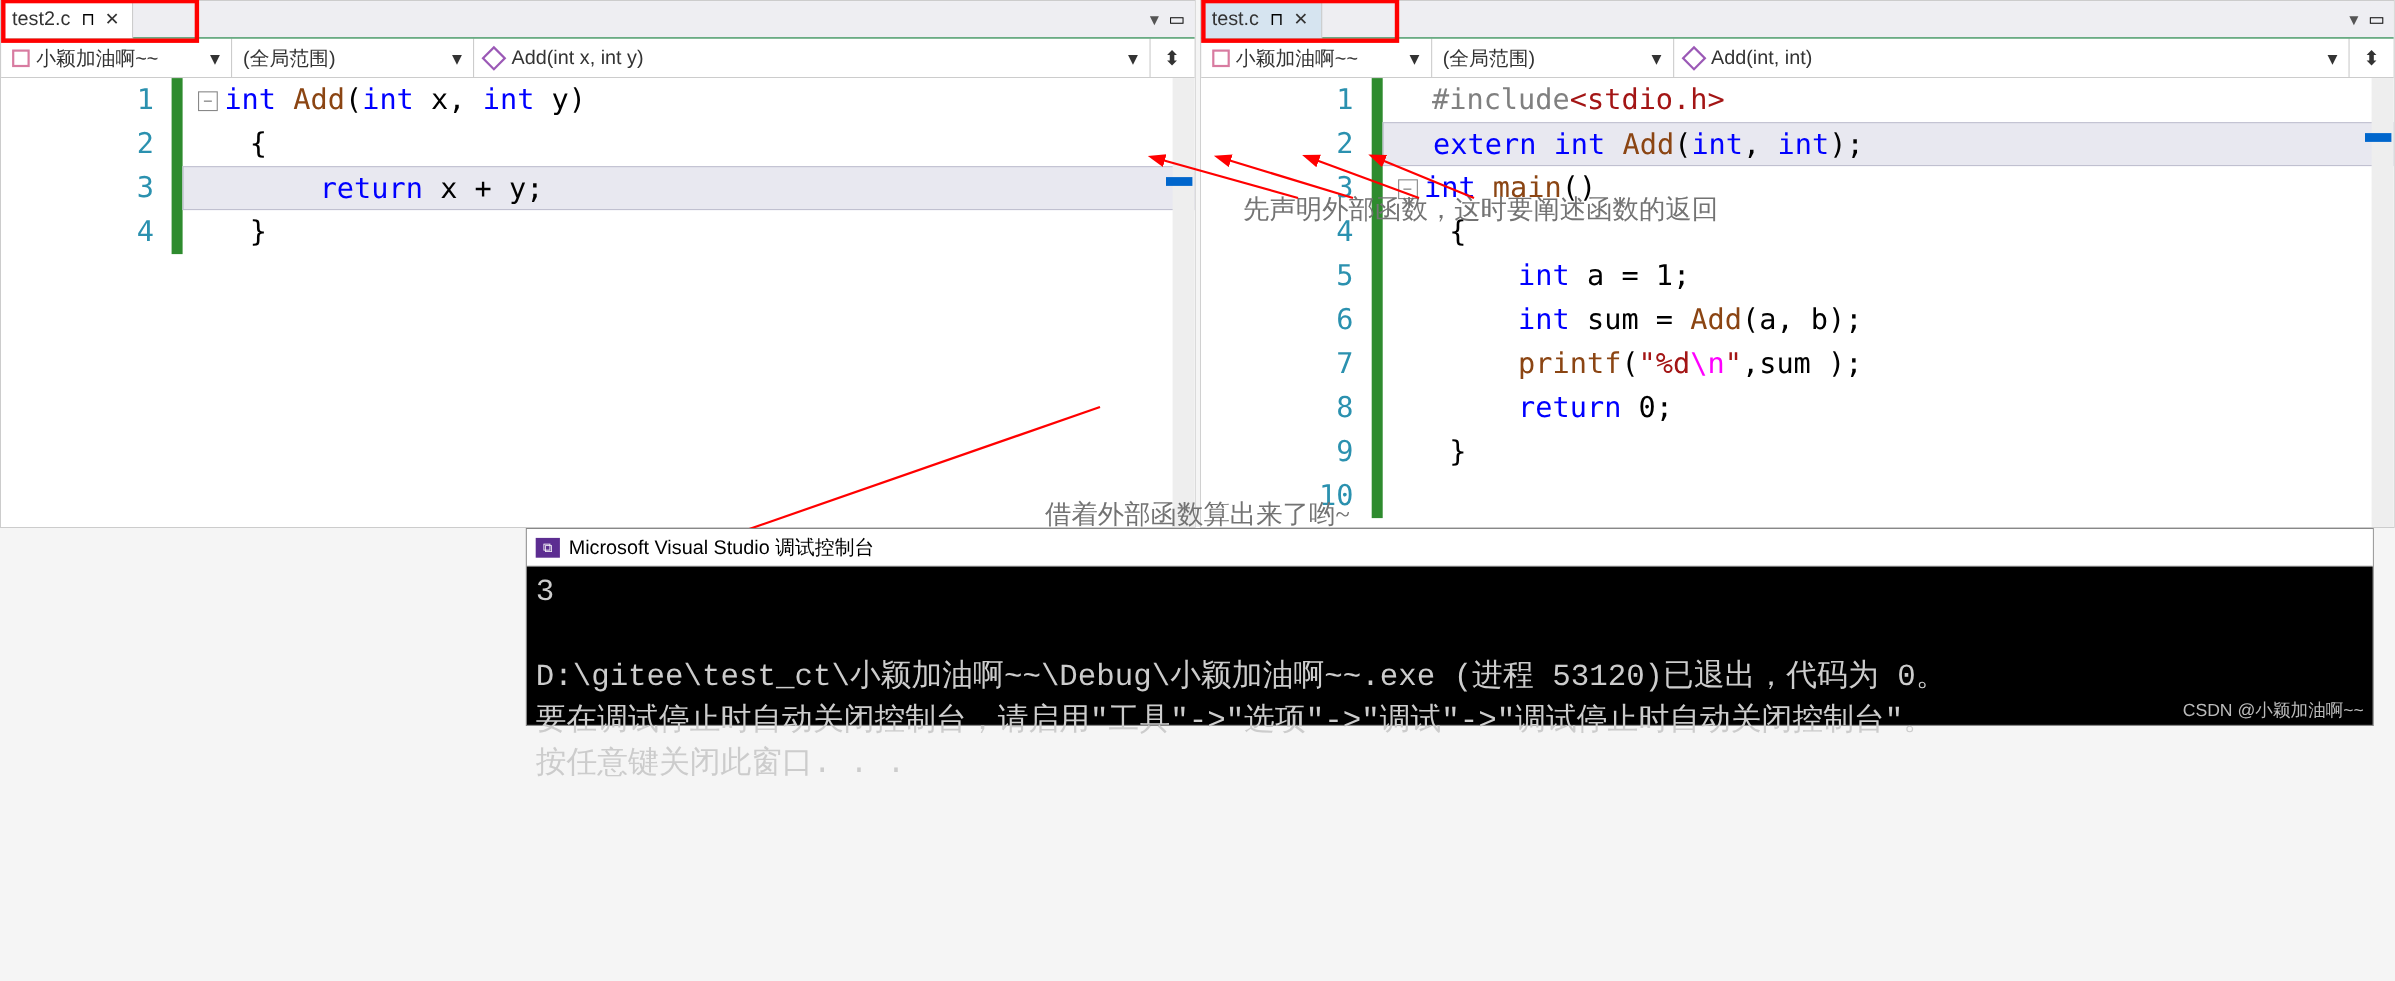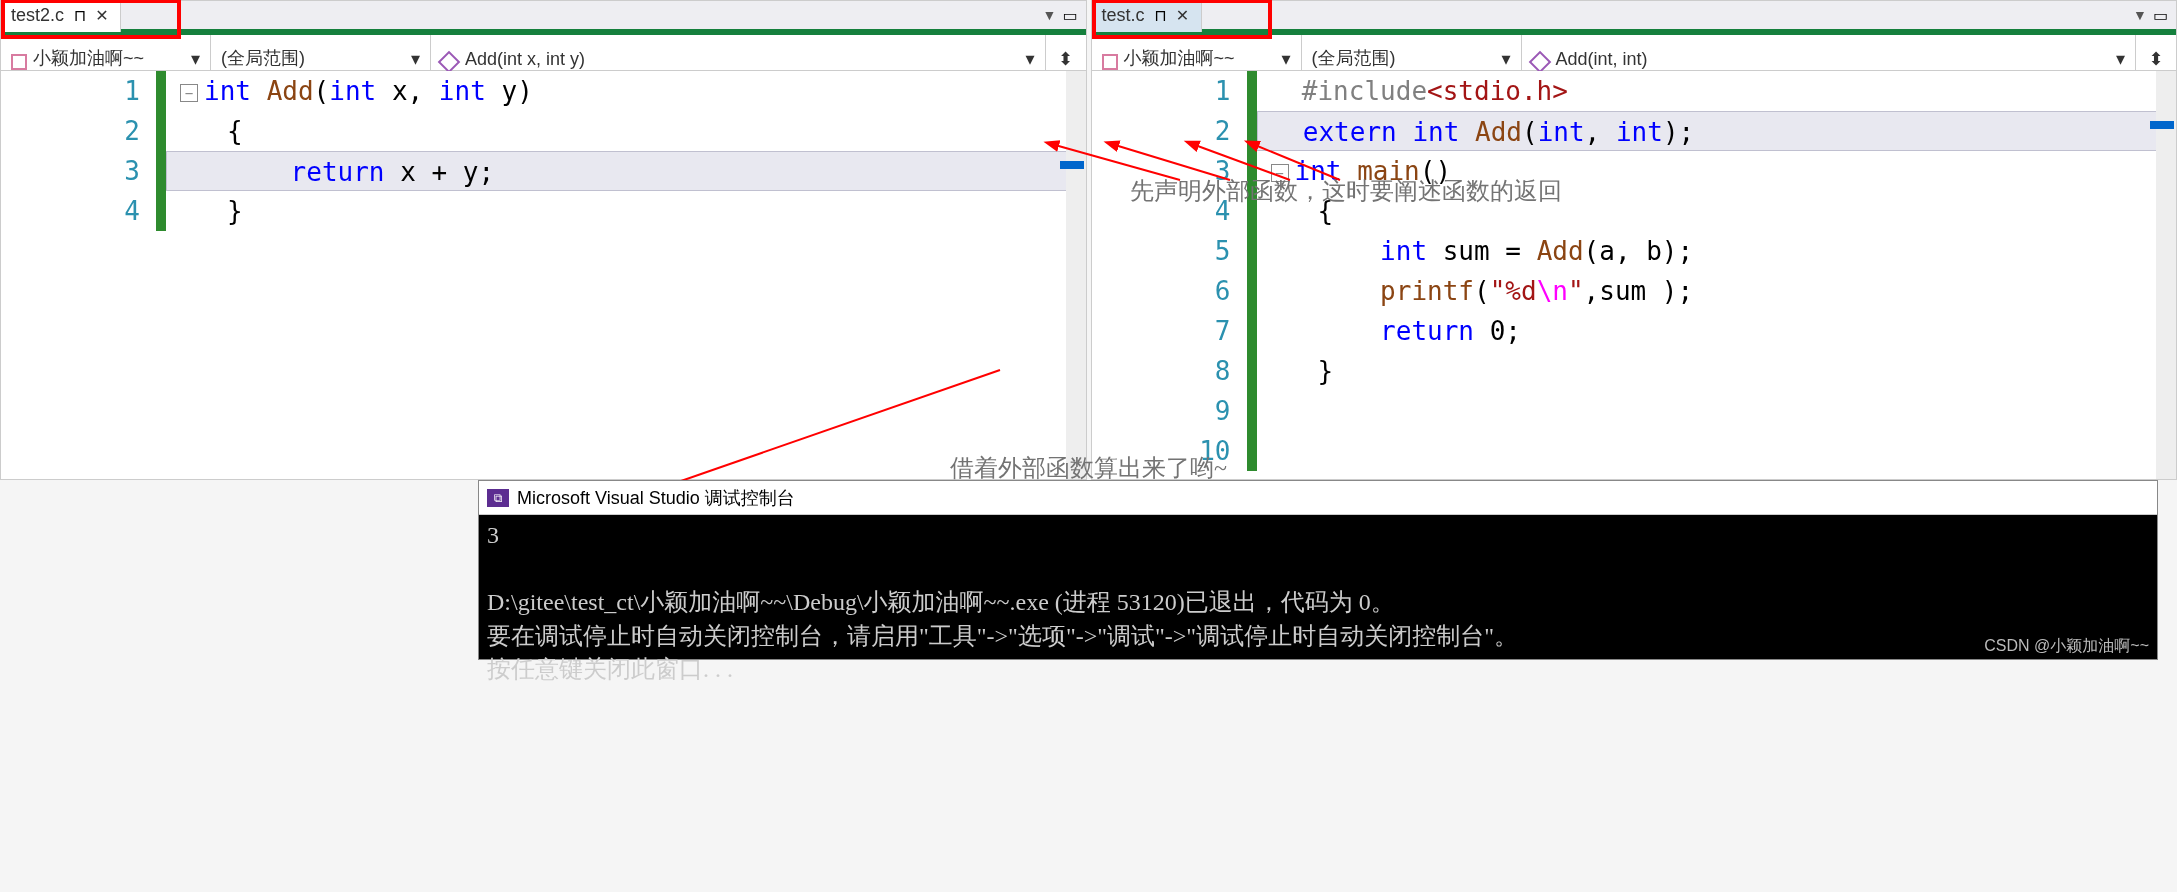--- a/index.html
+++ b/index.html
@@ -2,34 +2,34 @@
 <html><head>
 <meta charset="utf-8">
 <style>
 * { margin: 0; padding: 0; box-sizing: border-box; }
 body { font-family: "Microsoft YaHei", sans-serif; background: #f5f5f5; width: 2177px; height: 892px; position: relative; overflow: hidden; }
 
 .ide-container { display: flex; width: 100%; height: 480px; }
 .pane { flex: 1; background: #fff; border: 1px solid #ccc; display: flex; flex-direction: column; position: relative; }
 .pane-left { margin-right: 4px; }
 
-.tab-bar { height: 34px; background: #eeeef2; display: flex; align-items: center; border-bottom: 6px solid #15803d; position: relative; }
+.tab-bar { height: 34px; background: #eeeef2; display: flex; align-items: center; border-bottom: 1px solid #15803d; position: relative; }
 .tab { display: flex; align-items: center; height: 34px; padding: 0 10px; background: #fff; border-right: 1px solid #ccc; }
 .tab-name { font-size: 18px; color: #333; margin-right: 8px; }
 .pin-icon { width: 16px; height: 16px; margin-right: 6px; display: inline-flex; align-items: center; justify-content: center; }
 .close-icon { width: 16px; height: 16px; display: inline-flex; align-items: center; justify-content: center; font-size: 16px; color: #333; cursor: pointer; }
 .tab-hl { position: absolute; border: 4px solid #ff0000; top: -2px; left: 0; height: 40px; }
 .tab-hl-left { width: 180px; }
 .tab-hl-right { width: 180px; }
 
 .tab-right-controls { margin-left: auto; display: flex; align-items: center; gap: 6px; padding-right: 8px; }
 .dropdown-icon { font-size: 14px; color: #555; }
 
 .nav-bar { height: 36px; display: flex; border-bottom: 1px solid #ccc; }
-.nav-item { display: flex; align-items: flex-end; padding: 0 10px; border-right: 1px solid #ccc; font-size: 18px; color: #333; }
+.nav-item { display: flex; align-items: center; padding: 0 10px; border-right: 1px solid #ccc; font-size: 18px; color: #333; }
 .nav-project { width: 210px; }
 .nav-scope { flex: 0 0 auto; width: 220px; justify-content: center; }
 .nav-func { flex: 1; }
 .nav-split { width: 40px; justify-content: center; border-right: none; }
 
 .editor-area { flex: 1; display: flex; background: #fff; position: relative; }
 .gutter { width: 155px; background: #fff; text-align: right; padding-right: 16px; font-family: Consolas, monospace; font-size: 26px; color: #2b91af; }
 .gutter-line { height: 40px; line-height: 40px; }
 .change-bar { width: 10px; background: #fff; }
 .change-mark { background: #2e8b2e; width: 10px; }
@@ -50,21 +50,21 @@
 .scroll-marker { position: absolute; right: 2px; width: 24px; height: 8px; background: #0066cc; }
 
 
 .annotation { position: absolute; color: #737373; font-size: 24px; font-family: "Microsoft YaHei"; line-height: 1.4; pointer-events: none; }
 .arrow-svg { position: absolute; pointer-events: none; }
 
 
 .console-window { position: absolute; left: 478px; top: 480px; width: 1680px; height: 180px; background: #fff; border: 1px solid #888; }
 .console-title { height: 34px; display: flex; align-items: center; padding: 0 8px; background: #fff; border-bottom: 1px solid #ccc; font-size: 18px; }
 .console-icon { width: 22px; height: 18px; background: #5c2d91; margin-right: 8px; display: inline-flex; align-items: center; justify-content: center; color: #fff; font-size: 12px; }
-.console-body { background: #000; color: #ccc; font-family: Liberation Serif, serif; font-size: 24px; padding: 4px 8px; height: calc(100% - 34px); white-space: pre; line-height: 1.4; }
+.console-body { background: #000; color: #ccc; font-family: Liberation Mono, monospace; font-size: 28px; padding: 4px 8px; height: calc(100% - 34px); white-space: pre; line-height: 1.4; }
 
 .watermark { position: absolute; right: 28px; bottom: 235px; font-size: 16px; color: #bbb; }
 
 .cube-icon { display: inline-block; width: 16px; height: 16px; transform: rotate(45deg); border: 2px solid #9b59b6; margin-right: 8px; }
 .plus-icon { display: inline-block; width: 16px; height: 16px; border: 2px solid #d87ba0; position: relative; margin-right: 6px; }
 </style>
 </head>
 <body>
 
 <div class="ide-container">
@@ -165,20 +165,21 @@
         <div class="gutter-line">10</div>
       </div>
       <div class="change-bar">
         <div class="change-mark" style="height:400px"></div>
       </div>
       <div class="code-area">
         <div class="code-line">  <span class="inc">#include</span><span class="inc-path">&lt;stdio.h&gt;</span></div>
         <div class="code-line sel-line">  <span class="kw">extern</span> <span class="kw">int</span> <span class="func">Add</span>(<span class="kw">int</span>, <span class="kw">int</span>);</div>
         <div class="code-line"><span class="fold-icon">−</span><span class="kw">int</span> <span class="func">main</span>()</div>
         <div class="code-line">   <span>{</span></div>
+        <div class="code-line">       <span class="kw">int</span><span> a = 1;</span></div>
         <div class="code-line">       <span class="kw">int</span><span> sum = </span><span class="func">Add</span><span>(a, b);</span></div>
         <div class="code-line">       <span class="func">printf</span>(<span class="str">"</span><span class="str">%d</span><span class="esc">\n</span><span class="str">"</span><span>,sum );</span></div>
         <div class="code-line">       <span class="kw">return</span><span> 0;</span></div>
         <div class="code-line">   <span>}</span></div>
       </div>
       <div class="scroll-right">
         <div class="scroll-marker" style="top:50px"></div>
       </div>
     </div>
   </div>

